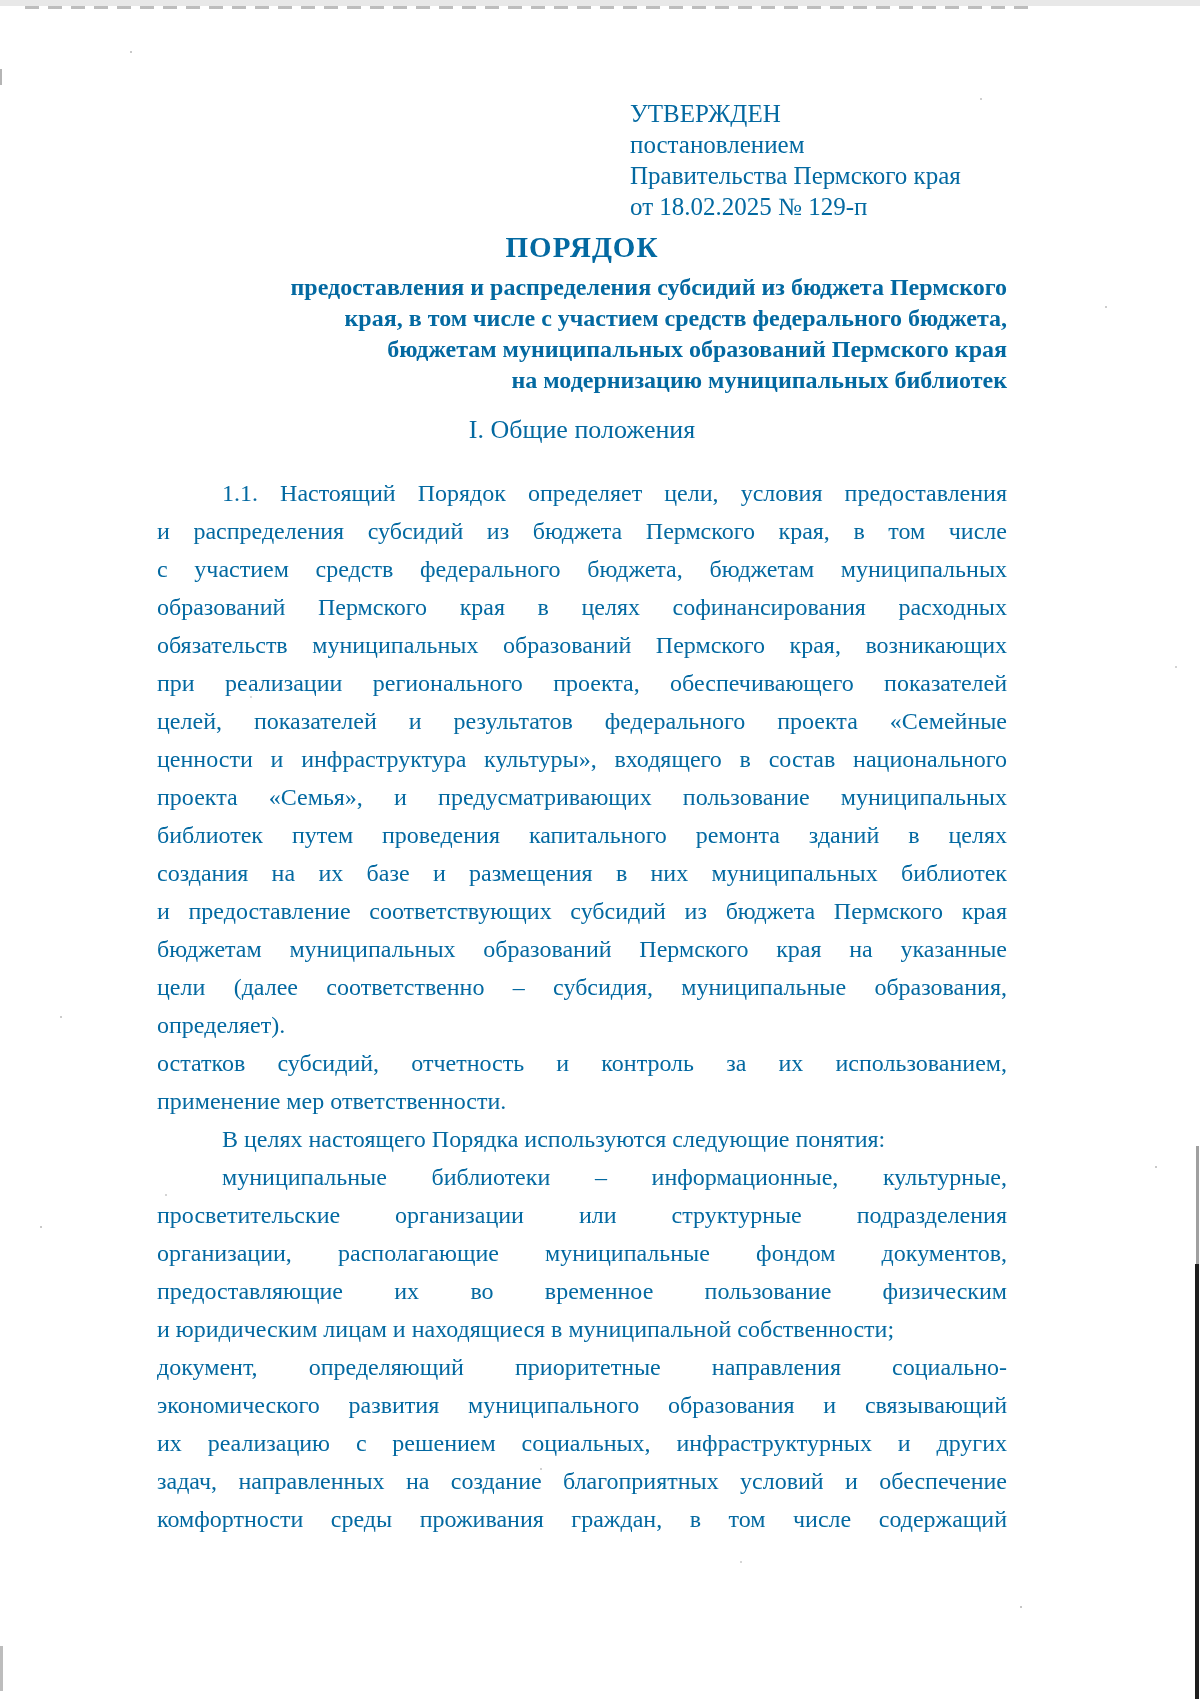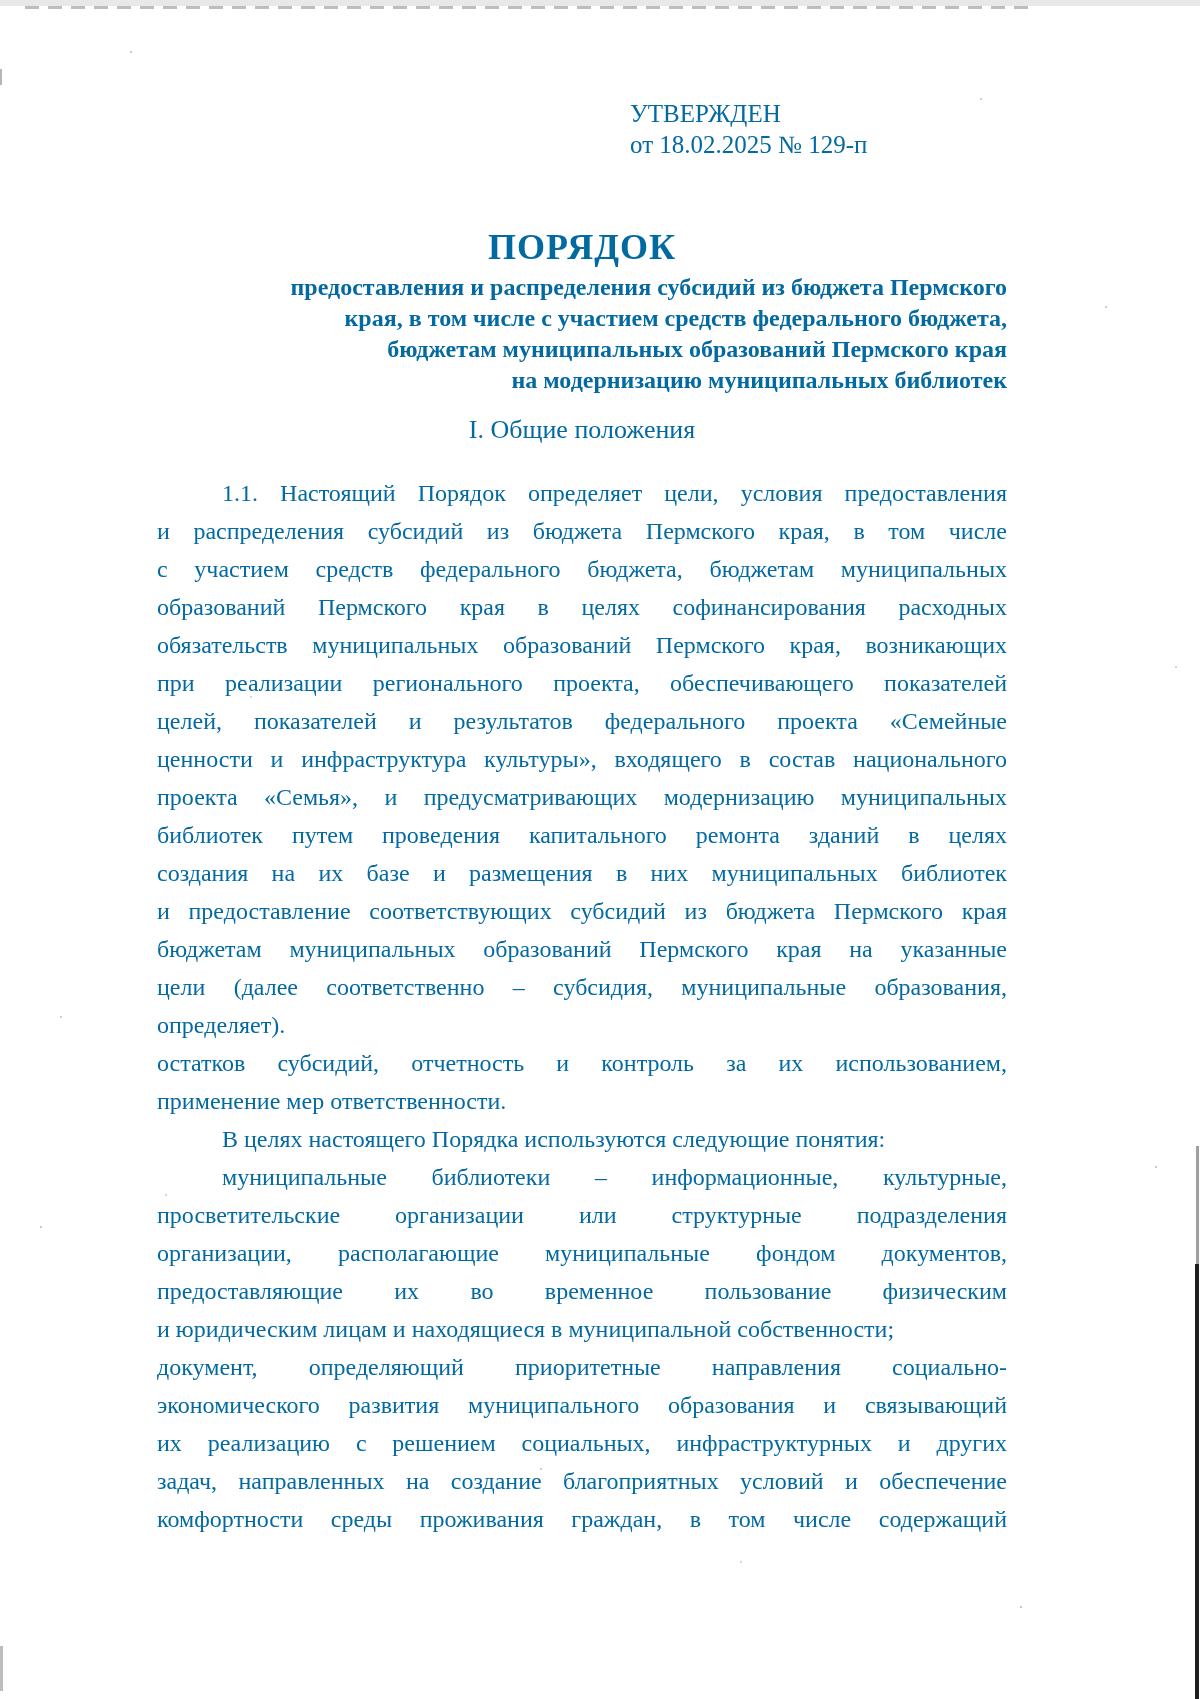--- a/index.html
+++ b/index.html
@@ -25,21 +25,21 @@
   }
   .approval .line { white-space: nowrap; }
   
   .doc-title {
     position: absolute;
     left: 157px;
     top: 224px;
     width: 850px;
     text-align: center;
     font-weight: bold;
-    font-size: 36px;
+    font-size: 29px;
     line-height: 34px;
     letter-spacing: 1px;
   }
   .subtitle {
     position: absolute;
     left: 157px;
     top: 266px;
     width: 850px;
     text-align: right;
     font-weight: bold;
@@ -105,20 +105,22 @@
 </head>
 <body>
 
 <div class="page">
 
   <div class="artifact artifact-top"></div>
   <div class="specks"></div>
 
   <div class="approval">
       <div class="line">УТВЕРЖДЕН</div>
+      <div class="line">постановлением</div>
+      <div class="line">Правительства Пермского края</div>
       <div class="line">от 18.02.2025 № 129-п</div>
     </div>
 
   <div class="doc-title">ПОРЯДОК</div>
 
   <div class="subtitle">
       <div class="line">предоставления и распределения субсидий из бюджета Пермского</div>
       <div class="line">края, в том числе с участием средств федерального бюджета,</div>
       <div class="line">бюджетам муниципальных образований Пермского края</div>
       <div class="line">на модернизацию муниципальных библиотек</div>
@@ -129,21 +131,21 @@
   <div class="doc-body">
       <div class="para">
         <div class="bline firstline">1.1. Настоящий Порядок определяет цели, условия предоставления</div>
         <div class="bline">и распределения субсидий из бюджета Пермского края, в том числе</div>
         <div class="bline">с участием средств федерального бюджета, бюджетам муниципальных</div>
         <div class="bline">образований Пермского края в целях софинансирования расходных</div>
         <div class="bline">обязательств муниципальных образований Пермского края, возникающих</div>
         <div class="bline">при реализации регионального проекта, обеспечивающего показателей</div>
         <div class="bline">целей, показателей и результатов федерального проекта «Семейные</div>
         <div class="bline">ценности и инфраструктура культуры», входящего в состав национального</div>
-        <div class="bline">проекта «Семья», и предусматривающих модернизацию муниципальных</div>
+        <div class="bline">проекта «Семья», и предусматривающих пользование муниципальных</div>
         <div class="bline">библиотек путем проведения капитального ремонта зданий в целях</div>
         <div class="bline">создания на их базе и размещения в них муниципальных библиотек</div>
         <div class="bline">и предоставление соответствующих субсидий из бюджета Пермского края</div>
         <div class="bline">бюджетам муниципальных образований Пермского края на указанные</div>
         <div class="bline">цели (далее соответственно – субсидия, муниципальные образования,</div>
         <div class="bline lastline">определяет).</div>
       </div>
       <div class="para">
         <div class="bline">остатков субсидий, отчетность и контроль за их использованием,</div>
         <div class="bline lastline">применение мер ответственности.</div>

